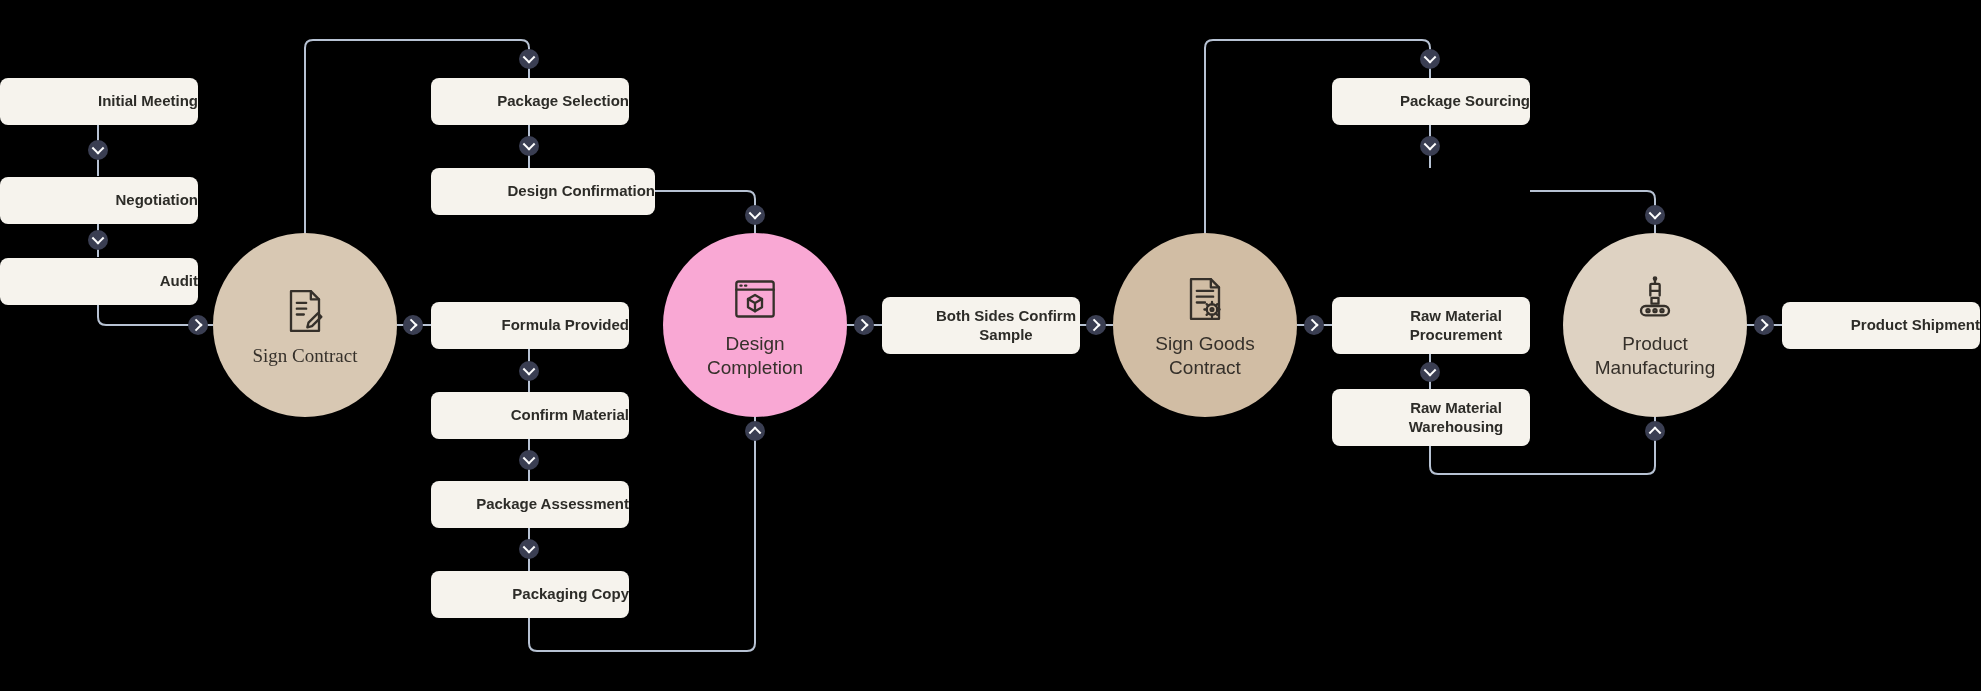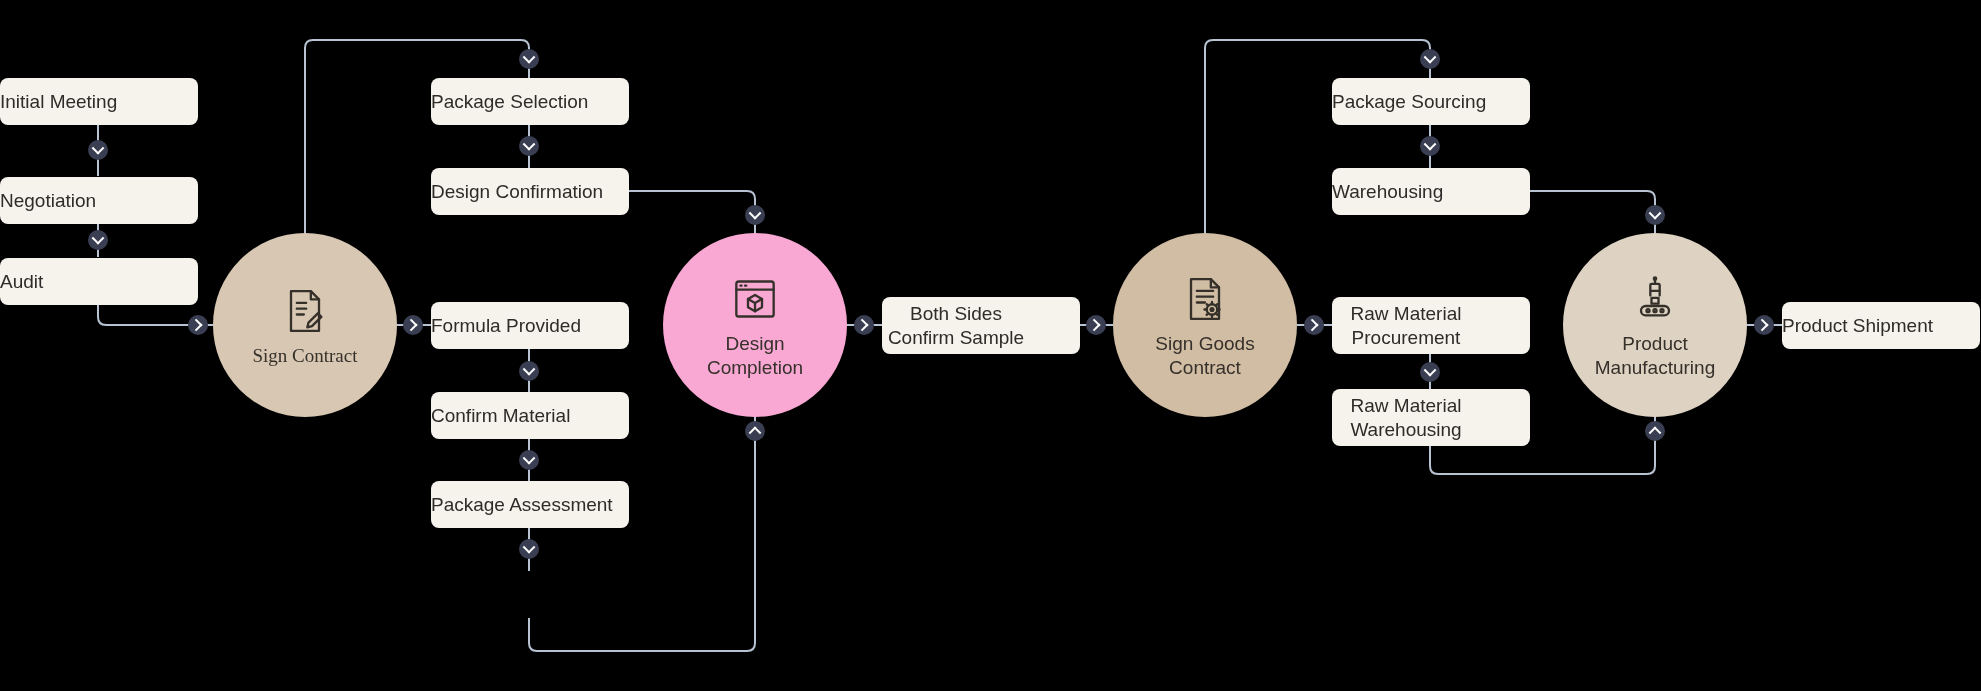--- a/index.html
+++ b/index.html
@@ -4,22 +4,22 @@
 <style>
   * { margin:0; padding:0; box-sizing:border-box; }
   html, body { background:#000; }
   body { width:1981px; height:691px; font-family:"Liberation Sans","DejaVu Sans",sans-serif; }
   .canvas { position:relative; width:1981px; height:691px; background:#000; overflow:hidden; }
   .wires { position:absolute; left:0; top:0; width:1981px; height:691px; }
   .wires path { stroke:#b7c2d3; stroke-width:2; fill:none; }
 
   .node.box {
     position:absolute; background:#f6f3ed; border-radius:8px;
-    display:flex; align-items:center; justify-content:flex-start; text-align:center;
-    color:#2d2c28; font-size:19px; line-height:1.25;
+    display:flex; align-items:center; justify-content:flex-end; text-align:center;
+    color:#2d2c28; font-size:15px; line-height:1.25;font-weight:bold;
   }
   .node.box .lbl { display:block; }
   .node.box.tall .lbl { max-width:148px; }
 
   .node.circle {
     position:absolute; width:184px; height:184px; border-radius:50%;
     display:flex; flex-direction:column; align-items:center; justify-content:center;
     gap:5px; text-align:center; color:#35302a; font-size:19px; line-height:1.25;
   }
   .tone-a { background:#d8c8b3;font-family:Liberation Serif, serif; }
@@ -85,31 +85,34 @@
         <path d="M17 17h8 M17 22h8 M17 27h6"></path>
         <path d="M27 34l8-8 3 3-8 8-4 1z"></path>
       </svg>
     </span>
     <span class="clbl">Sign Contract</span>
   </div>
 
   <div class="node box" style="left:431px;top:78px;width:198px;height:47px">
     <span class="lbl">Package Selection</span>
   </div>
-  <div class="node box" style="left:431px;top:168px;width:198px;height:47px">
+  <div class="node box" style="left:431px;top:168px;width:224px;height:47px">
     <span class="lbl">Design Confirmation</span>
   </div>
   <div class="node box" style="left:431px;top:302px;width:198px;height:47px">
     <span class="lbl">Formula Provided</span>
   </div>
   <div class="node box" style="left:431px;top:392px;width:198px;height:47px">
     <span class="lbl">Confirm Material</span>
   </div>
   <div class="node box" style="left:431px;top:481px;width:198px;height:47px">
     <span class="lbl">Package Assessment</span>
+  </div>
+  <div class="node box" style="left:431px;top:571px;width:198px;height:47px">
+    <span class="lbl">Packaging Copy</span>
   </div>
 
   <div class="node circle tone-b" style="left:663px;top:233px">
     <span class="cicon">
       <svg viewBox="0 0 48 48" fill="none" stroke="#35302a" stroke-width="2" stroke-linecap="round" stroke-linejoin="round">
         <rect x="8" y="9" width="32" height="30" rx="2"></rect>
         <path d="M8 16h32"></path>
         <path d="M11.5 12.5h1 M15.5 12.5h1"></path>
         <path d="M24 20.5l6 3.5v7L24 34.5 18 31v-7z"></path>
         <path d="M18 24l6 3.5L30 24 M24 27.5v7"></path>
@@ -131,23 +134,20 @@
         <circle cx="30" cy="33" r="4.5"></circle>
         <circle cx="30" cy="33" r="1.2"></circle>
         <path d="M30 26.5v2 M30 37.5v2 M23.5 33h2 M34.5 33h2 M25.4 28.4l1.5 1.5 M33.1 36.1l1.5 1.5 M34.6 28.4l-1.5 1.5 M26.9 36.1l-1.5 1.5"></path>
       </svg>
     </span>
     <span class="clbl">Sign Goods Contract</span>
   </div>
 
   <div class="node box" style="left:1332px;top:78px;width:198px;height:47px">
     <span class="lbl">Package Sourcing</span>
-  </div>
-  <div class="node box" style="left:1332px;top:168px;width:198px;height:47px">
-    <span class="lbl">Warehousing</span>
   </div>
   <div class="node box tall" style="left:1332px;top:297px;width:198px;height:57px">
     <span class="lbl">Raw Material Procurement</span>
   </div>
   <div class="node box tall" style="left:1332px;top:389px;width:198px;height:57px">
     <span class="lbl">Raw Material Warehousing</span>
   </div>
 
   <div class="node circle tone-d" style="left:1563px;top:233px">
     <span class="cicon">

